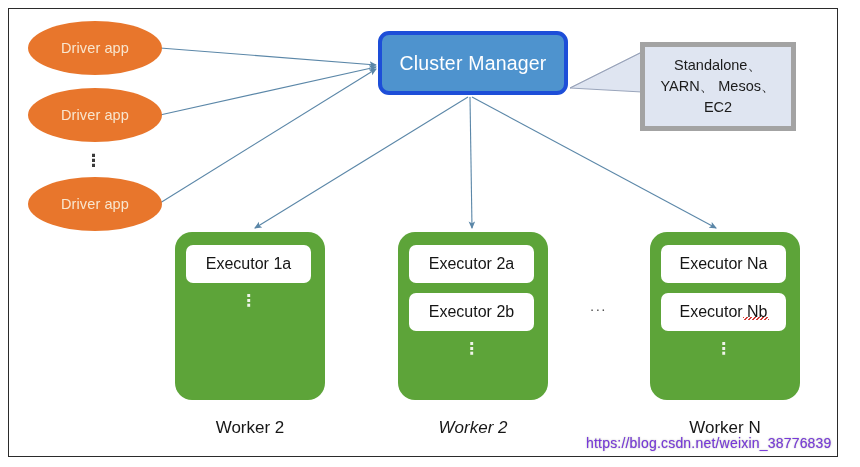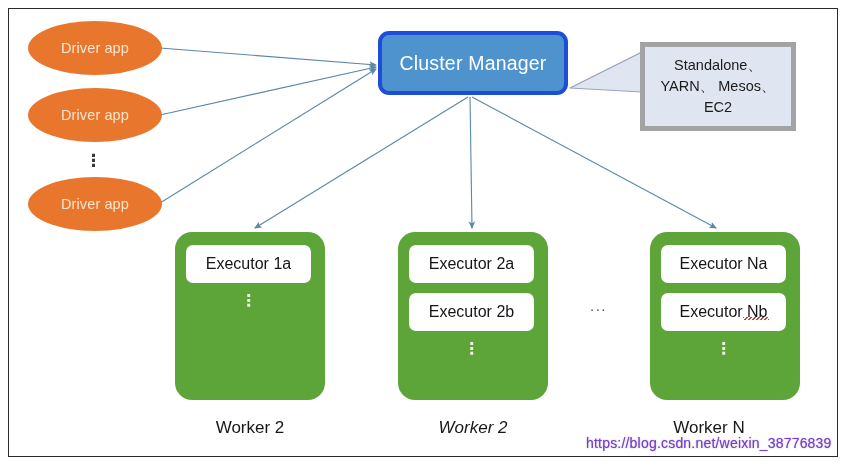--- a/index.html
+++ b/index.html
@@ -235,19 +235,19 @@
 
   <div class="worker" style="left:650px;top:232px;">
     <div class="executor">
       <span class="label">Executor Na</span>
     </div>
     <div class="executor">
       <span class="label misspelled">Executor Nb</span>
     </div>
     <div class="inner-dots">⋮</div>
   </div>
-  <div class="worker-label" style="left:624px;top:418px;">Worker N</div>
+  <div class="worker-label" style="left:640px;top:418px;">Worker N</div>
 
   <div id="watermark">https://blog.csdn.net/weixin_38776839</div>
 
   <div id="frame"></div>
 
 </div>
 
 </body></html>

